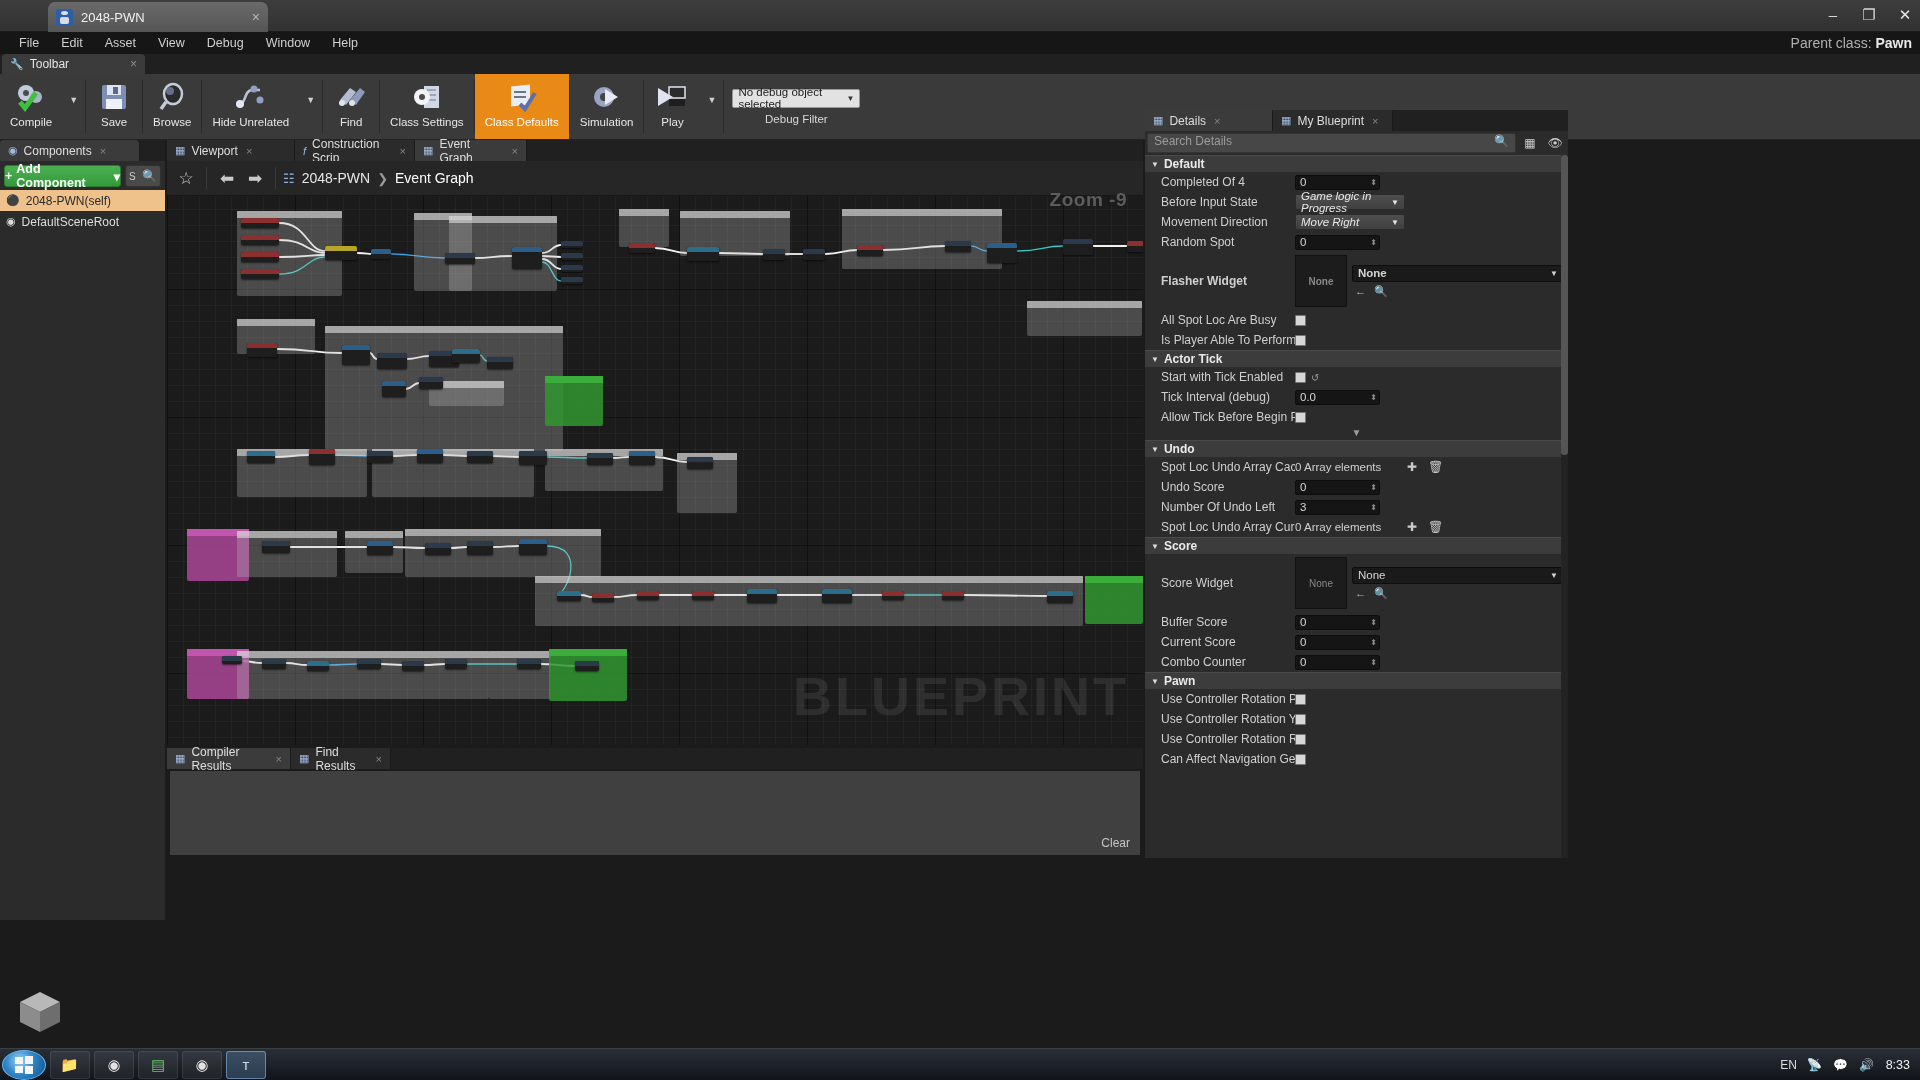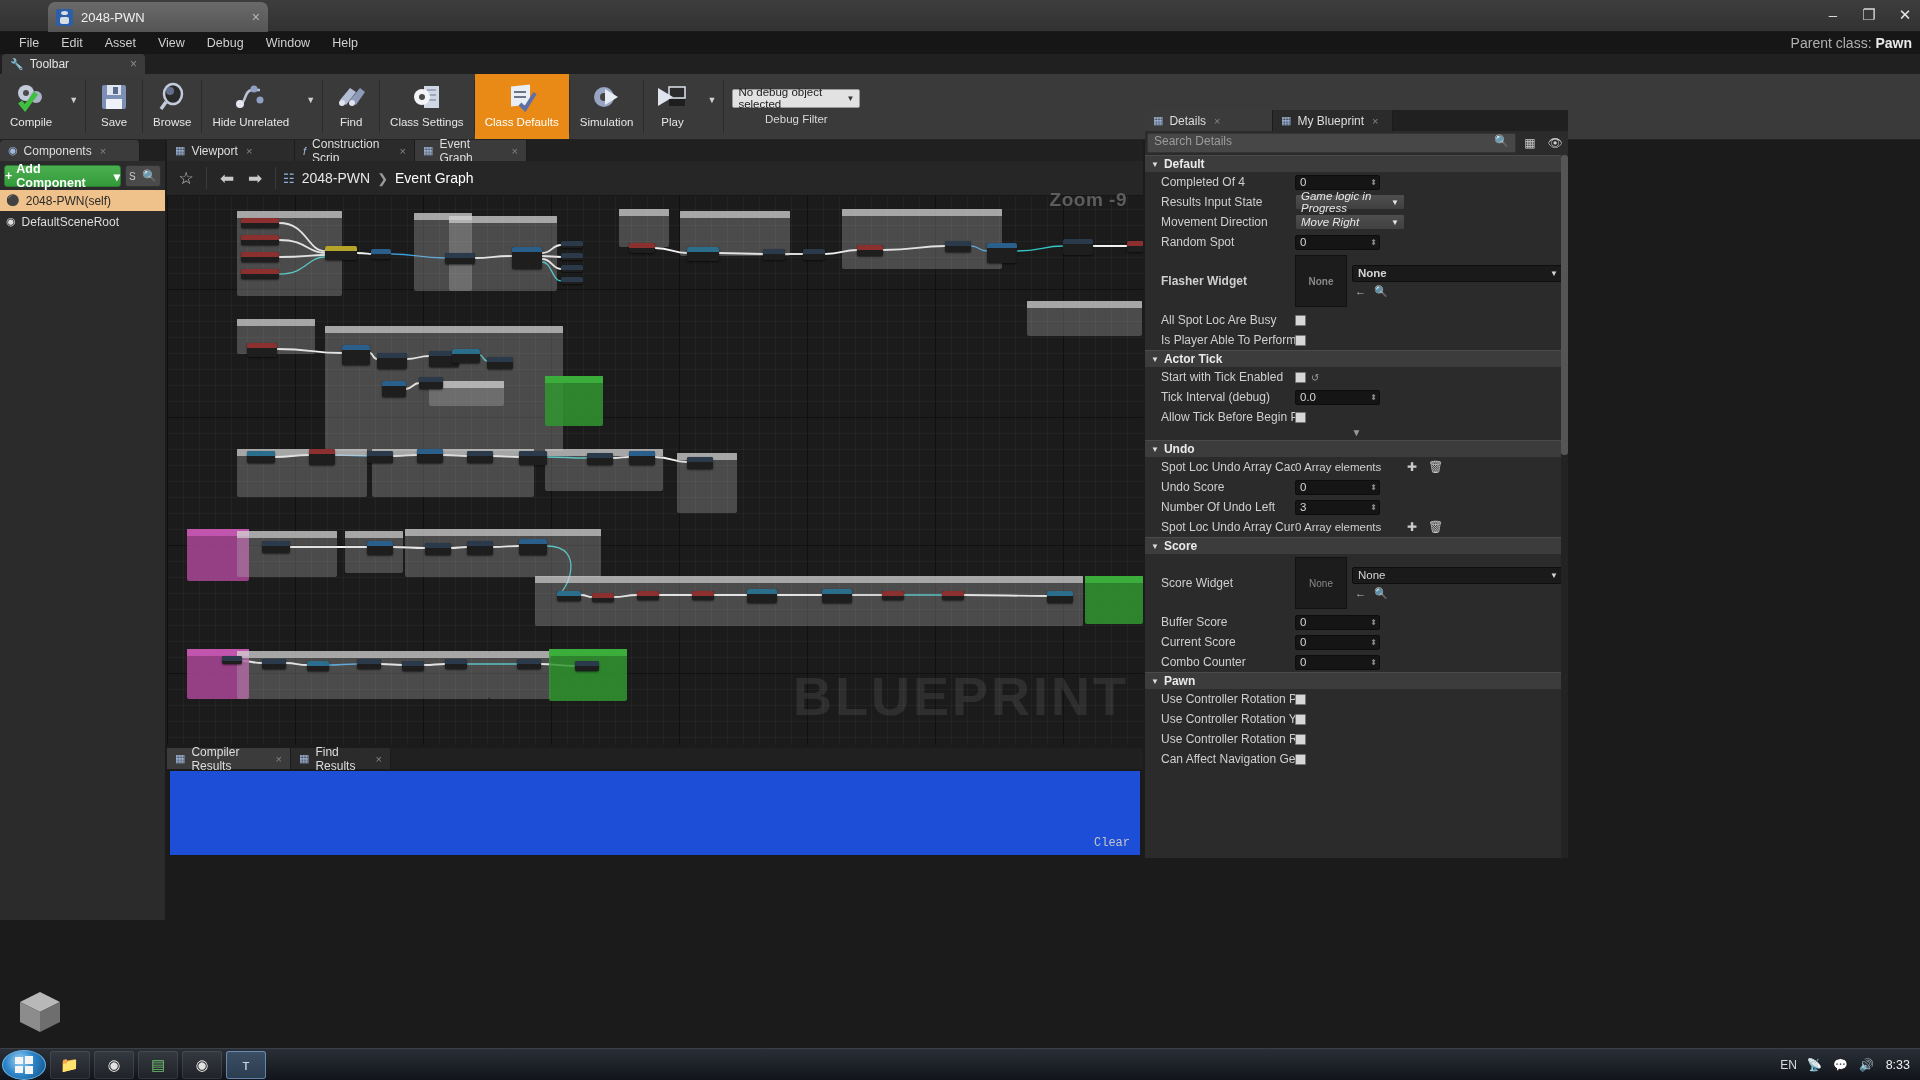--- a/index.html
+++ b/index.html
@@ -175,21 +175,21 @@
   }
   .bp-comment { position:absolute; border-radius:2px; }
   .bp-comment .cm-bar { height:7px; width:100%; }
   .node { position:absolute; border-radius:2px; box-shadow:0 1px 2px rgba(0,0,0,.6); overflow:hidden; }
   .node .nh { height:5px; width:100%; }
   svg.wires { position:absolute; inset:0; pointer-events:none; }
 
   
   .results-wrap { position:absolute; left:167px; top:748px; width:976px; height:110px; }
   .res-tabs { position:absolute; left:0; top:0; width:976px; height:21px; background:#202020; }
-  .res-body { position:absolute; left:2px; top:22px; width:972px; height:86px; background:#1d4ed8; border:1px solid #1a1a1a;font-family:Liberation Mono, monospace; }
+  .res-body { position:absolute; left:2px; top:22px; width:972px; height:86px; background:#404040; border:1px solid #1a1a1a; }
   .res-clear { position:absolute; right:10px; bottom:5px; color:#c5c5c5; font-size:12px; cursor:pointer; }
 
   
   .details-panel { position:absolute; left:1145px; top:110px; width:423px; height:748px; background:#2b2b2b; }
   .det-tabs { position:absolute; left:0; top:0; width:423px; height:21px; background:#202020; }
   .det-search-row { position:absolute; left:0; top:23px; width:423px; height:20px; display:flex; padding:0 2px; gap:3px; }
   .det-search {
     flex:1; background:#474747; border:1px solid #343434; border-radius:2px;
     display:flex; align-items:flex-start; padding:0 6px;
   }
@@ -858,21 +858,21 @@
         <div class="prop-row">
           <div class="prop-name">Completed Of 4</div>
           <div class="prop-val">
             <div class="fld">
               <span>0</span>
               <span class="spin">⬍</span>
             </div>
           </div>
         </div>
         <div class="prop-row">
-          <div class="prop-name">Results Input State</div>
+          <div class="prop-name">Before Input State</div>
           <div class="prop-val">
             <div class="combo" style="width:110px">
               <span class="cv">Game logic in Progress</span>
               <span class="ca">▼</span>
             </div>
           </div>
         </div>
         <div class="prop-row">
           <div class="prop-name">Movement Direction</div>
           <div class="prop-val">

